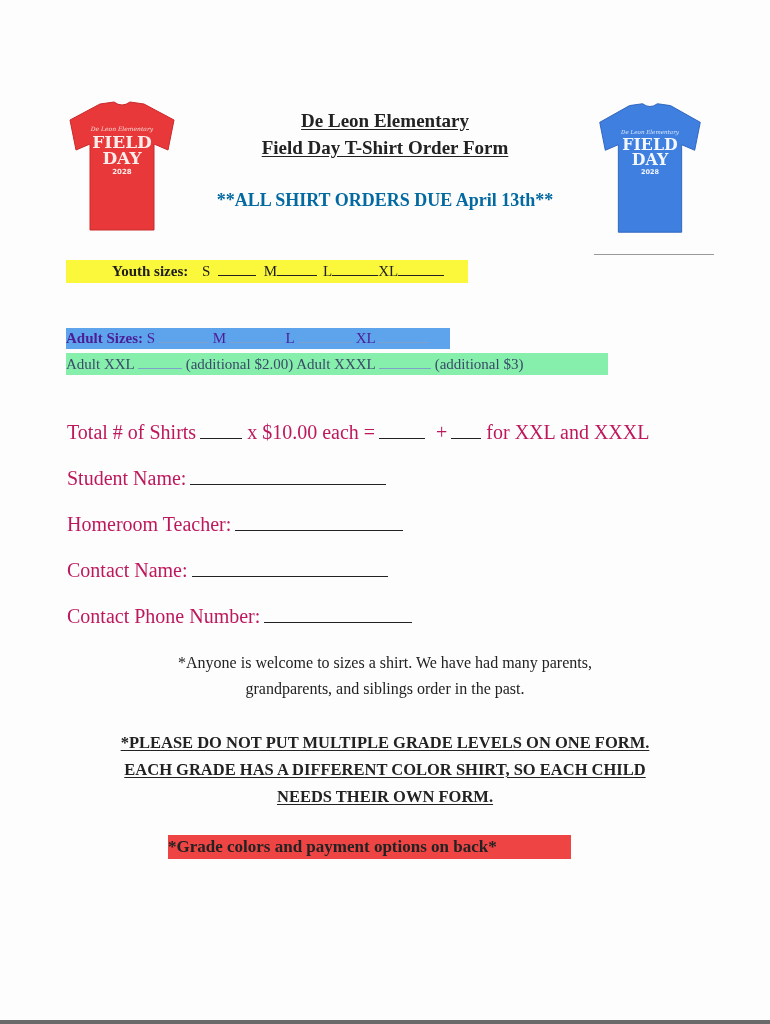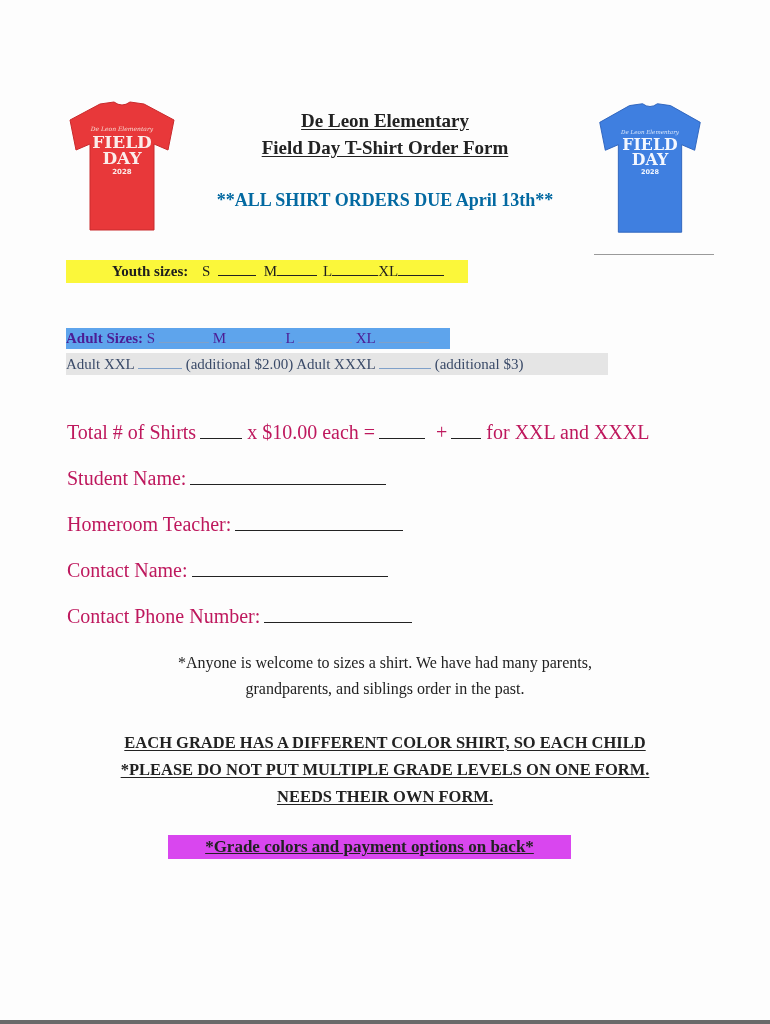--- a/index.html
+++ b/index.html
@@ -36,40 +36,40 @@
     }
     .youth .lbl { font-weight: bold; margin-left: 2px; }
     .blank { display: inline-block; border-bottom: 1.4px solid #222; height: 14px; vertical-align: baseline; }
 
     
     .adult1 {
       left: 66px; top: 328px; height: 21px; width: 384px; background: #5ea4ec;
       font-size: 15px; line-height: 21px; color: #4c1d95; white-space: nowrap;
     }
     .adult2 {
-      left: 66px; top: 353px; height: 22px; width: 542px; background: #e5e5e5;
+      left: 66px; top: 353px; height: 22px; width: 542px; background: #86efac;
       font-size: 15px; line-height: 22px; color: #3a4a68; white-space: nowrap;
     }
     .adult1 .lbl { font-weight: bold; }
     .pale-blank { display: inline-block; border-bottom: 1px solid #7fa0c9; height: 13px; }
 
     
     .row { left: 67px; font-size: 20px; white-space: nowrap; color: #be185d; }
     .row .line { display: inline-block; border-bottom: 1.4px solid #222; height: 14px; margin-left: 4px; vertical-align: baseline; }
 
     
     .note { left: 0; width: 770px; text-align: center; font-size: 16px; line-height: 26px; color: #222; }
     .warn {
       left: 0; width: 770px; text-align: center; font-weight: bold; font-size: 16.5px;
       line-height: 27px; color: #222; text-decoration: underline; text-underline-offset: 2px;
     }
     .back-note {
-      left: 168px; top: 835px; height: 24px; width: 403px; background: #d946ef;
-      text-align: center; font-weight: bold; font-size: 17px; line-height: 24px;
-      text-decoration: underline; color: #222;
+      left: 168px; top: 835px; height: 24px; width: 403px; background: #ef4444;
+      font-weight: bold; font-size: 17px; line-height: 24px;
+      color: #222;
     }
   </style>
 </head>
 <body>
 
 <div class="abs title1">De Leon Elementary</div>
 <div class="abs title2">Field Day T-Shirt Order Form</div>
 <div class="abs due">**ALL SHIRT ORDERS DUE April 13th**</div>
 
 <div class="abs shirt shirt-red">
@@ -140,20 +140,20 @@
 <div class="abs row" style="top:605px">
   <span>Contact Phone Number:</span><span class="line" style="width:148px"></span>
 </div>
 
 <div class="abs note" style="top:650px">
   <div>*Anyone is welcome to sizes a shirt. We have had many parents,</div>
   <div>grandparents, and siblings order in the past.</div>
 </div>
 
 <div class="abs warn" style="top:729px">
+  <div>*PLEASE DO NOT PUT MULTIPLE GRADE LEVELS ON ONE FORM.</div>
   <div>EACH GRADE HAS A DIFFERENT COLOR SHIRT, SO EACH CHILD</div>
-  <div>*PLEASE DO NOT PUT MULTIPLE GRADE LEVELS ON ONE FORM.</div>
   <div>NEEDS THEIR OWN FORM.</div>
 </div>
 
 <div class="abs back-note">*Grade colors  and payment options on back*</div>
 
 <div class="abs bottom-edge"></div>
 
 </body></html>

